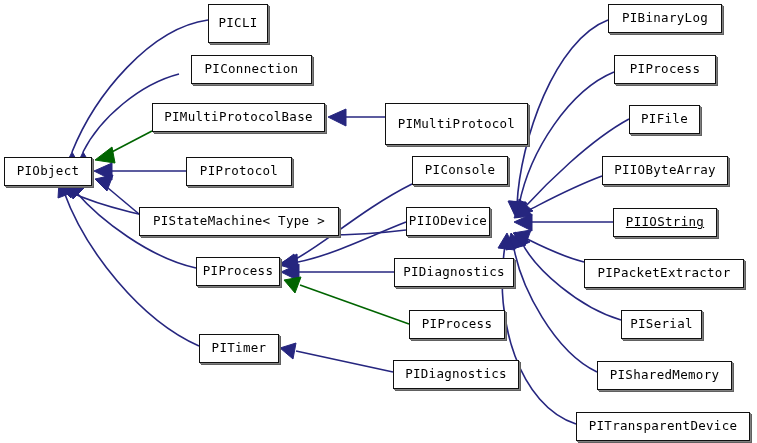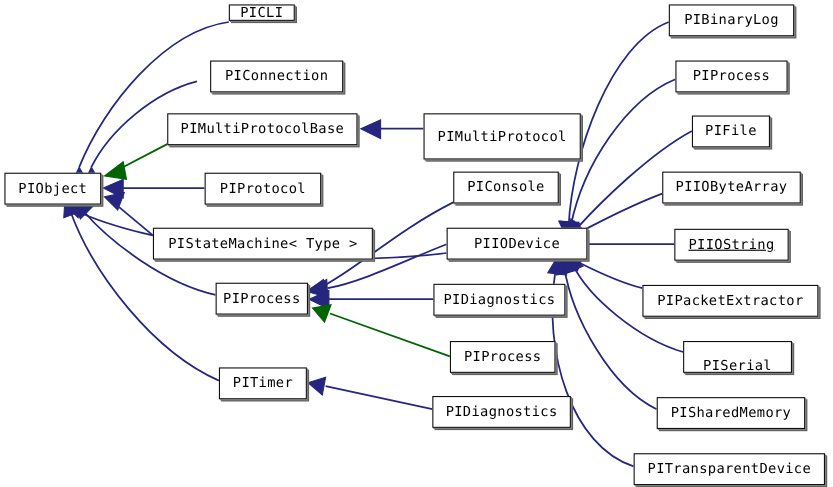--- a/index.html
+++ b/index.html
@@ -137,21 +137,21 @@
       </g>
       <g>
         <path d="M 576,424 C 520,406 493,320 505,246" fill="none" stroke="#26267f" stroke-width="1.6"></path>
         <path d="M 507,233 L 515,250 L 498,248 Z" fill="#26267f" stroke="#26267f" stroke-width="1"></path>
       </g>
     </svg>
   <div id="node-layer">
       <div class="node" style="left: 4px; top: 157px; width: 88px; height: 29px;">
         <span class="node-label">PIObject</span>
       </div>
-      <div class="node" style="left: 208px; top: 4px; width: 60px; height: 15px;">
+      <div class="node" style="left: 208px; top: 4px; width: 60px; height: 39px;">
         <span class="node-label">PICLI</span>
       </div>
       <div class="node" style="left: 191px; top: 55px; width: 121px; height: 29px;">
         <span class="node-label">PIConnection</span>
       </div>
       <div class="node" style="left: 152px; top: 103px; width: 173px; height: 29px;">
         <span class="node-label">PIMultiProtocolBase</span>
       </div>
       <div class="node" style="left: 385px; top: 103px; width: 143px; height: 42px;">
         <span class="node-label">PIMultiProtocol</span>
@@ -164,21 +164,21 @@
       </div>
       <div class="node" style="left: 196px; top: 257px; width: 84px; height: 29px;">
         <span class="node-label">PIProcess</span>
       </div>
       <div class="node" style="left: 199px; top: 334px; width: 80px; height: 29px;">
         <span class="node-label">PITimer</span>
       </div>
       <div class="node" style="left: 412px; top: 156px; width: 96px; height: 29px;">
         <span class="node-label">PIConsole</span>
       </div>
-      <div class="node" style="left: 406px; top: 207px; width: 128px; height: 29px;">
+      <div class="node" style="left: 406px; top: 207px; width: 84px; height: 29px;">
         <span class="node-label">PIIODevice</span>
       </div>
       <div class="node" style="left: 394px; top: 258px; width: 120px; height: 29px;">
         <span class="node-label">PIDiagnostics</span>
       </div>
       <div class="node" style="left: 409px; top: 310px; width: 96px; height: 29px;">
         <span class="node-label">PIProcess</span>
       </div>
       <div class="node" style="left: 393px; top: 360px; width: 126px; height: 29px;">
         <span class="node-label">PIDiagnostics</span>
@@ -194,21 +194,21 @@
       </div>
       <div class="node" style="left: 602px; top: 156px; width: 126px; height: 29px;">
         <span class="node-label">PIIOByteArray</span>
       </div>
       <div class="node" style="left: 613px; top: 208px; width: 104px; height: 29px; text-decoration: underline;">
         <span class="node-label">PIIOString</span>
       </div>
       <div class="node" style="left: 584px; top: 259px; width: 160px; height: 29px;">
         <span class="node-label">PIPacketExtractor</span>
       </div>
-      <div class="node" style="left: 621px; top: 310px; width: 99px; height: 29px; align-items: flex-end;">
+      <div class="node" style="left: 621px; top: 310px; width: 81px; height: 29px;">
         <span class="node-label">PISerial</span>
       </div>
       <div class="node" style="left: 597px; top: 361px; width: 135px; height: 29px;">
         <span class="node-label">PISharedMemory</span>
       </div>
       <div class="node" style="left: 576px; top: 412px; width: 174px; height: 29px;">
         <span class="node-label">PITransparentDevice</span>
       </div>
     </div>
 </div>

